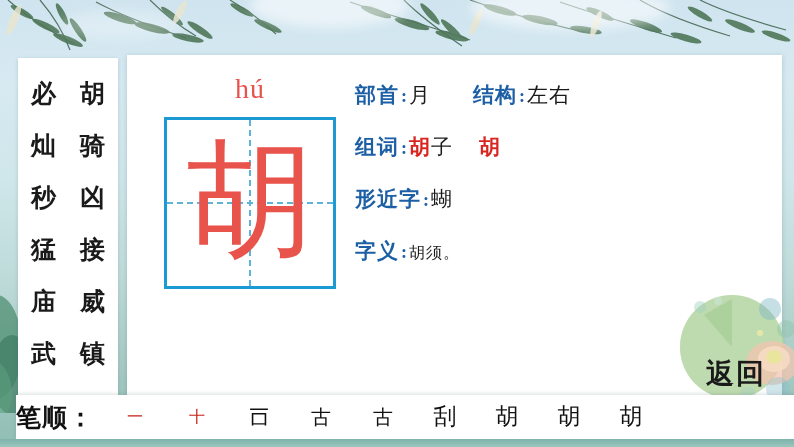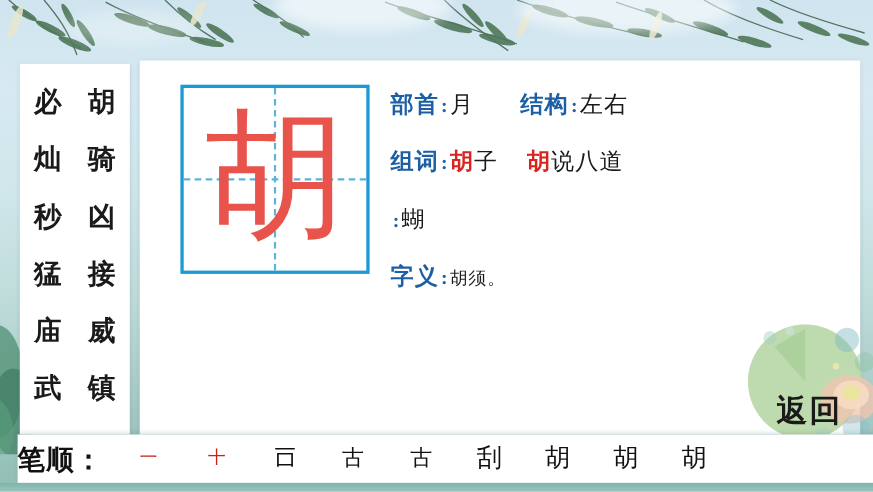--- a/index.html
+++ b/index.html
@@ -328,20 +328,21 @@
       <span class="wchar">秒</span>
       <span class="wchar">猛</span>
       <span class="wchar">庙</span>
       <span class="wchar">武</span>
     </div>
   </div>
 
   <div class="main-card">
 
     <div class="char-block">
+      <div class="pinyin">hú</div>
       <div class="tianzige">
         <div class="vline"></div>
         <div class="hline"></div>
         <div class="big-char">胡</div>
       </div>
     </div>
 
     <div class="info-block">
 
       <div class="info-row">
@@ -354,24 +355,24 @@
         <span class="val">左右</span>
       </div>
 
       <div class="info-row">
         <span class="lbl">组词</span>
         <span class="colon">:</span>
         <span class="val hl">胡</span>
         <span class="val">子</span>
         <span class="spacer-md"></span>
         <span class="val hl">胡</span>
-        <span class="val">说八道</span>
       </div>
 
       <div class="info-row">
+        <span class="lbl">形近字</span>
         <span class="colon">:</span>
         <span class="val">蝴</span>
       </div>
 
       <div class="info-row">
         <span class="lbl">字义</span>
         <span class="colon">:</span>
         <span class="val small">胡须。</span>
       </div>
 

